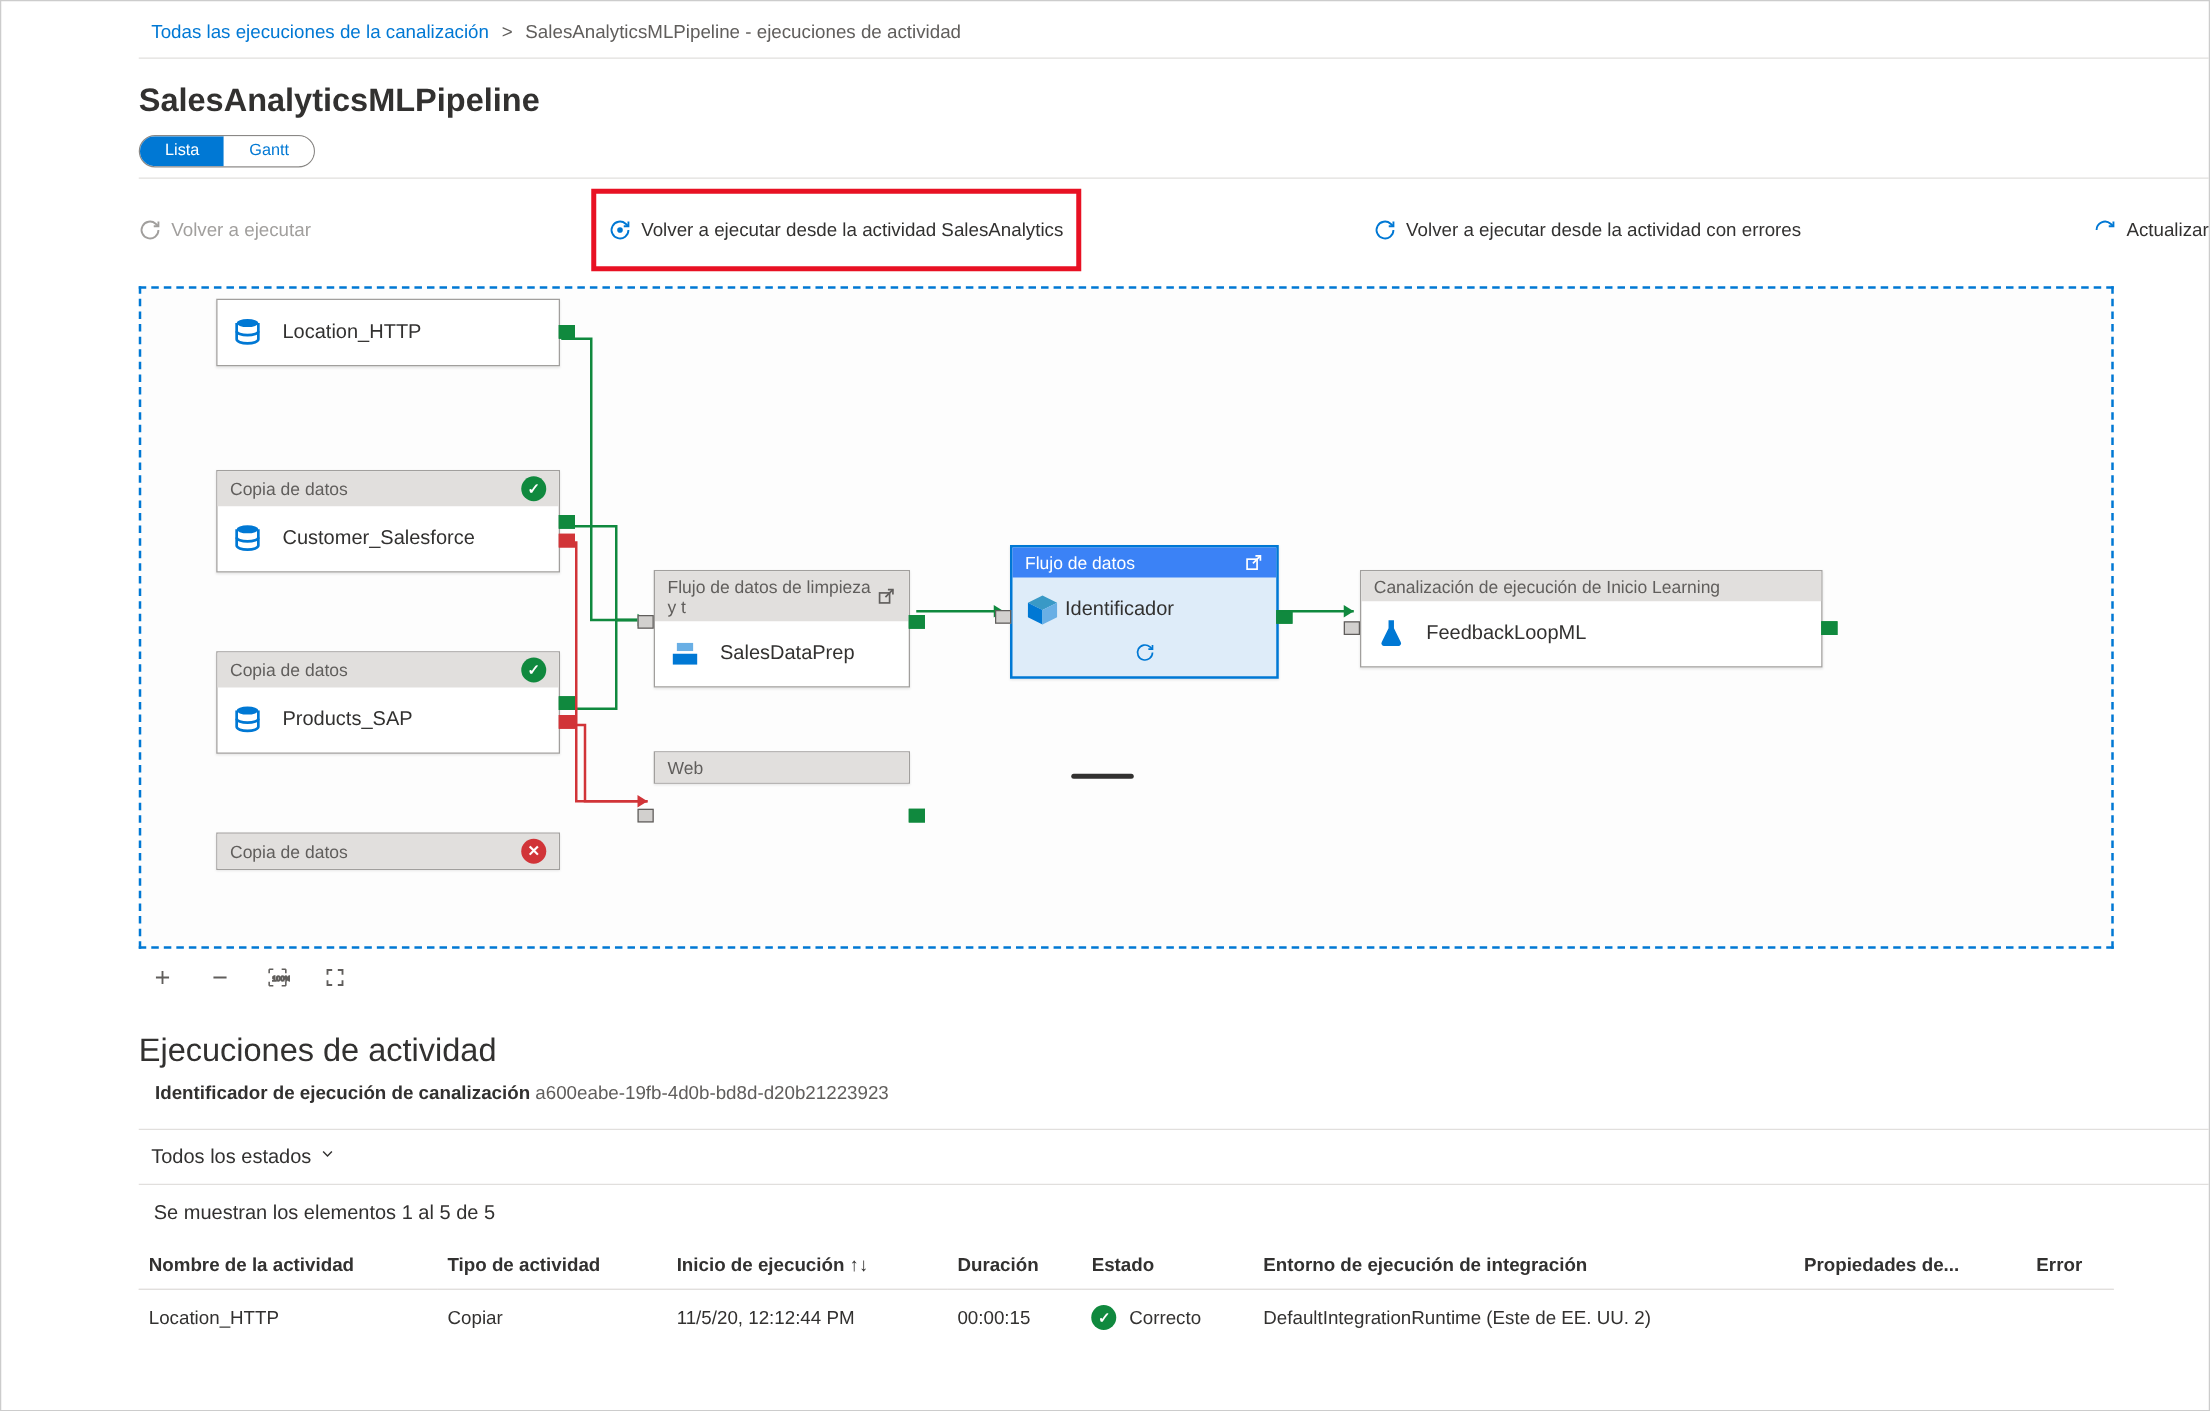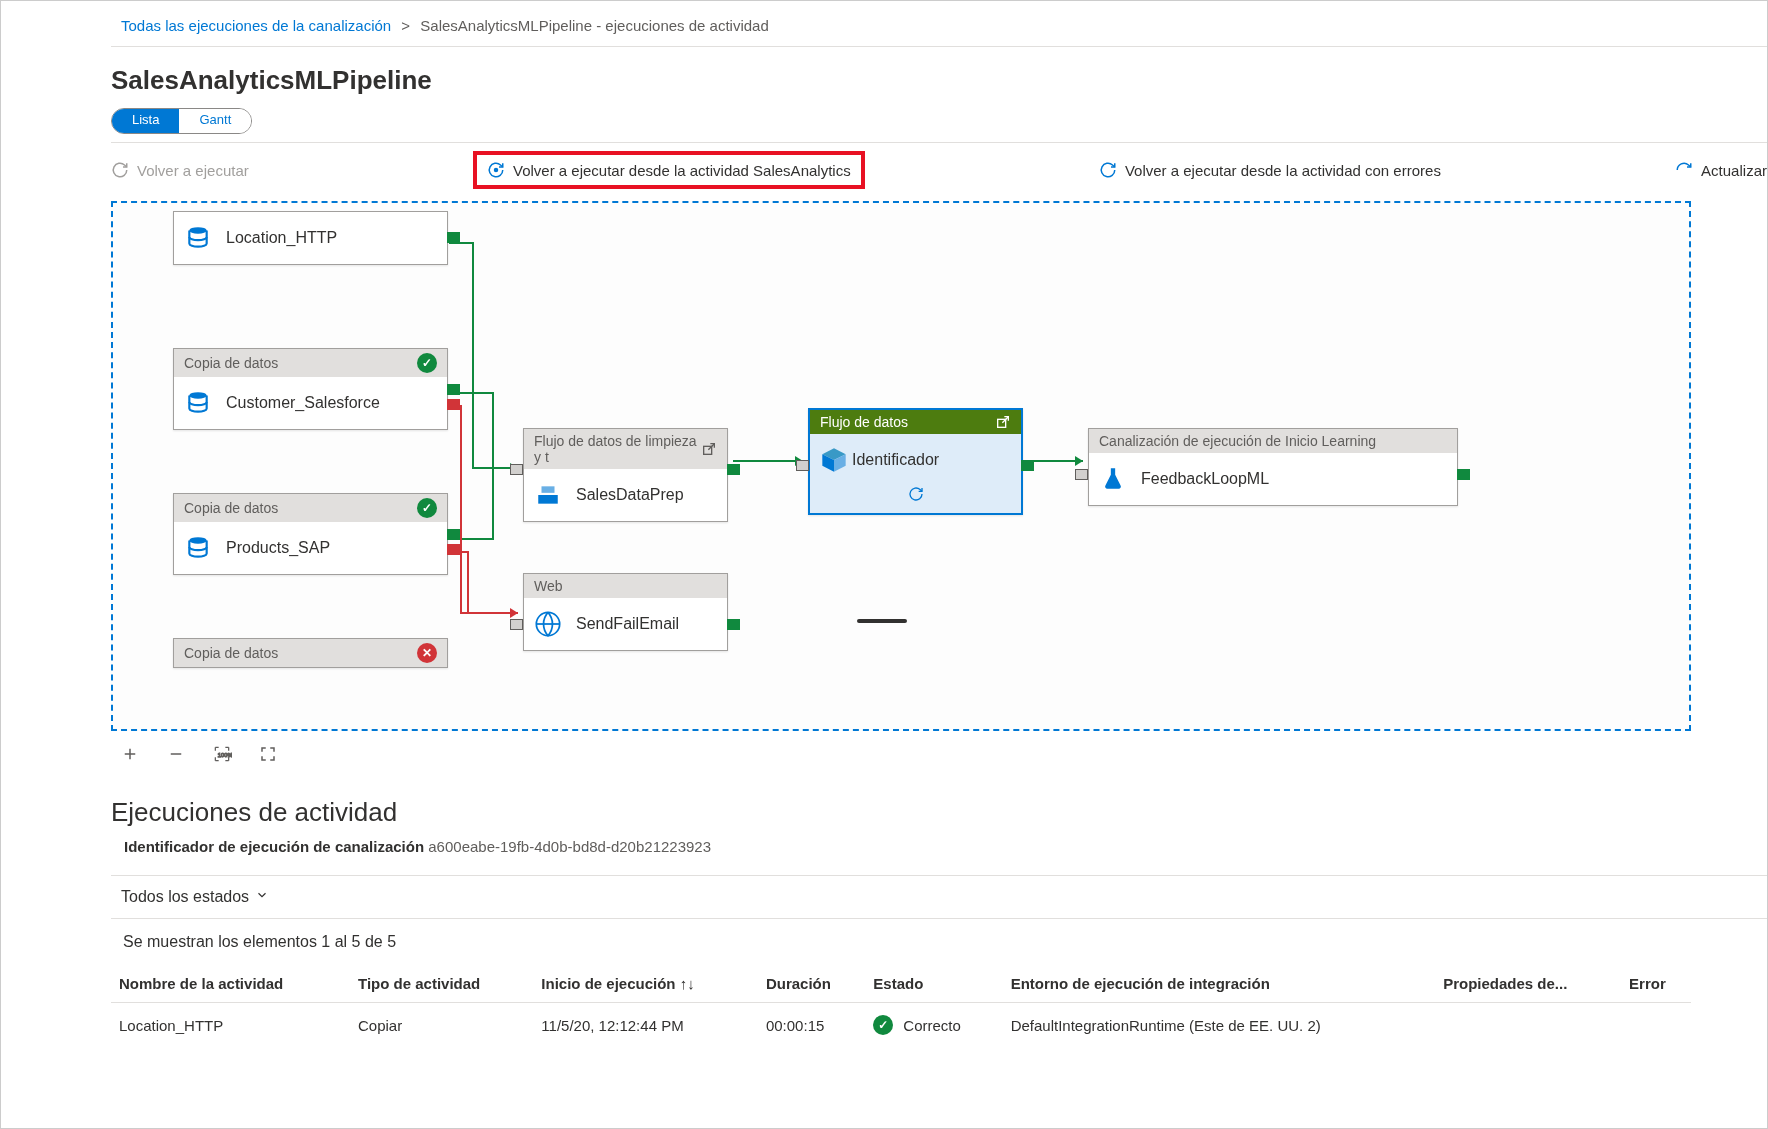--- a/index.html
+++ b/index.html
@@ -12,36 +12,36 @@
 .title { font-size: 26px; font-weight: 600; padding: 18px 0 12px 0; }
 .view-toggle { margin-bottom: 8px; display: inline-flex; border: 1px solid #8a8886; border-radius: 14px; overflow: hidden; height: 26px; }
 .view-toggle span { padding: 3px 20px; font-size: 13px; cursor: pointer; }
 .view-toggle .active { background: #0078d4; color: #fff; }
 .view-toggle .inactive { background: #fff; color: #0078d4; }
 .toolbar { border-top: 1px solid #e1dfdd; padding: 8px 0; display: flex; gap: 30px; align-items: center; font-size: 15px; color: #323130; justify-content: space-between; }
 .toolbar .tb-item { display: flex; gap: 8px; align-items: center; cursor: pointer; }
 .toolbar .tb-item.disabled { color: #a19f9d; }
 .tb-icon { width: 18px; height: 18px; display: inline-flex; align-items: center; justify-content: center; color: #0078d4; }
 .tb-item.disabled .tb-icon { color: #a19f9d; }
-.highlight-box { border: 4px solid #e81123; padding: 6px 10px; margin-left: -10px; }
+.highlight-box { border: 4px solid #e81123; padding: 20px 10px; margin-left: -10px; }
 .canvas { border: 2px dashed #0078d4; background: #fdfdfd; position: relative; height: 530px; margin-top: 4px; width: 1580px; }
 .canvas-controls { display: flex; gap: 24px; padding: 12px 8px; color: #605e5c; }
 .cc-btn { width: 22px; height: 22px; display: flex; align-items: center; justify-content: center; cursor: pointer; }
 
 .activity-node { position: absolute; width: 280px; border: 1px solid #a19f9d; background: #fff; box-shadow: 0 1px 2px rgba(0,0,0,.1); }
 .activity-header { background: #e1dfdd; padding: 4px 10px; display: flex; justify-content: space-between; align-items: center; font-size: 14px; color: #605e5c; }
 .activity-body { padding: 12px 10px; display: flex; align-items: center; gap: 14px; font-size: 16px; }
 .activity-body-col { flex-direction: column; text-align:center; gap:4px; }
 .act-icon { width: 28px; height: 28px; display:flex; align-items:center; justify-content:center;}
 .status-ico { width: 20px; height: 20px; border-radius: 50%; display: inline-flex; align-items:center; justify-content:center; font-size: 12px; font-weight:bold; color:#fff; }
 .status-success { background: #10893e; }
 .status-fail { background: #d13438; }
 .pop-icon { width:16px; height:16px; }
 .selected-node { border: 2px solid #0078d4; background: #deecf9; }
-.selected-node .activity-header { background: #4d7c0f; color: #fff; }
+.selected-node .activity-header { background: #3b82f6; color: #fff; }
 
 .ports { position: absolute; width: 14px; display:flex; flex-direction:column; gap:4px; }
 .port { width: 13px; height: 11px; border:1px solid #605e5c; }
 .port.green { background: #10893e; border-color:#10893e; }
 .port.red { background: #d13438; border-color:#d13438; }
 .port.grey { background: #d2d0ce; }
 
 .svg-layer { position: absolute; inset:0; width:100%; height:100%; pointer-events:none; }
 
 .section-title { font-size: 26px; font-weight: 400; margin-top: 20px; }
@@ -219,30 +219,20 @@
           <div class="port grey"></div>
         </div>
       <div class="ports" style="right:-14px; top:35px;">
           <div class="port green"></div>
         </div>
     </div>
 
     <div class="activity-node" style="left:410px; top:370px; width:205px;">
       <div class="activity-header">
         <span>Web</span>
-      </div>
-      <div class="activity-body">
-        <span class="act-icon">
-          <svg viewBox="0 0 24 24" width="28" height="28" fill="none" stroke="#0078d4" stroke-width="1.5">
-              <circle cx="12" cy="12" r="10"></circle>
-              <path d="M2 12h20"></path>
-              <path d="M12 2a15 15 0 0 1 0 20a15 15 0 0 1 0-20"></path>
-            </svg>
-        </span>
-        <span>SendFailEmail</span>
       </div>
       <div class="ports" style="left:-14px; top:45px;">
           <div class="port grey"></div>
         </div>
       <div class="ports" style="right:-14px; top:45px;">
           <div class="port green"></div>
         </div>
     </div>
 
     <div class="activity-node selected-node" style="left:695px; top:205px; width:215px;">

